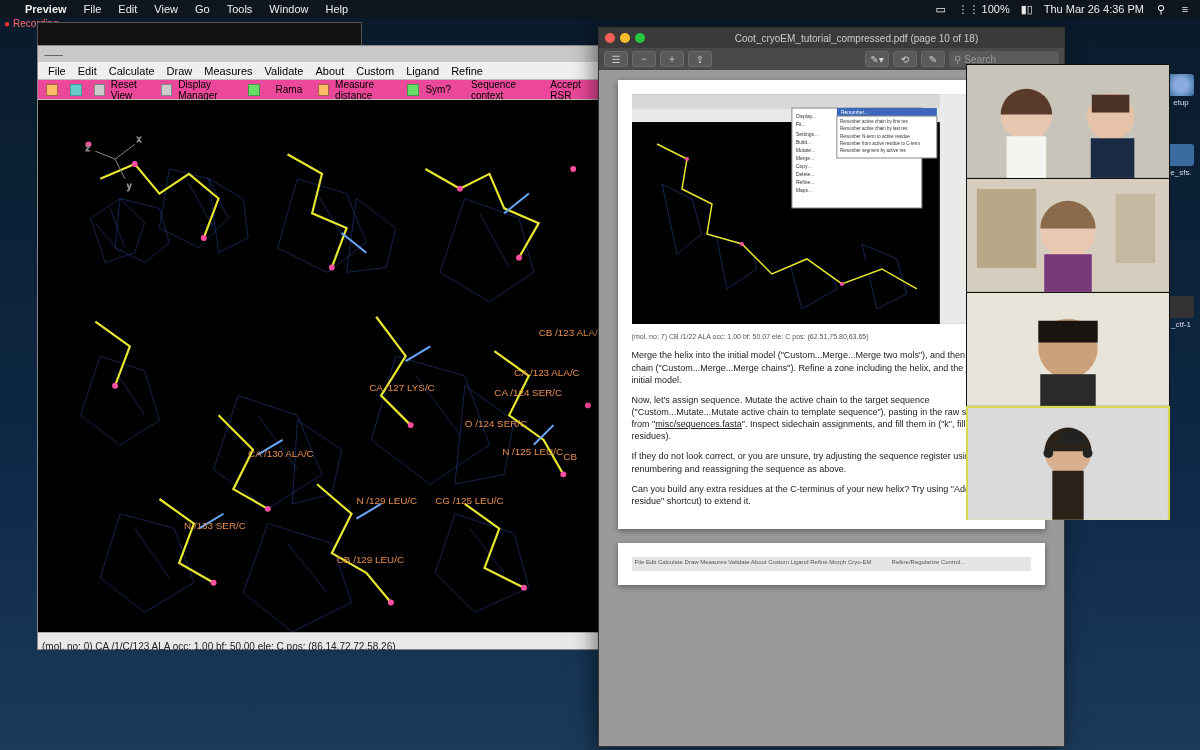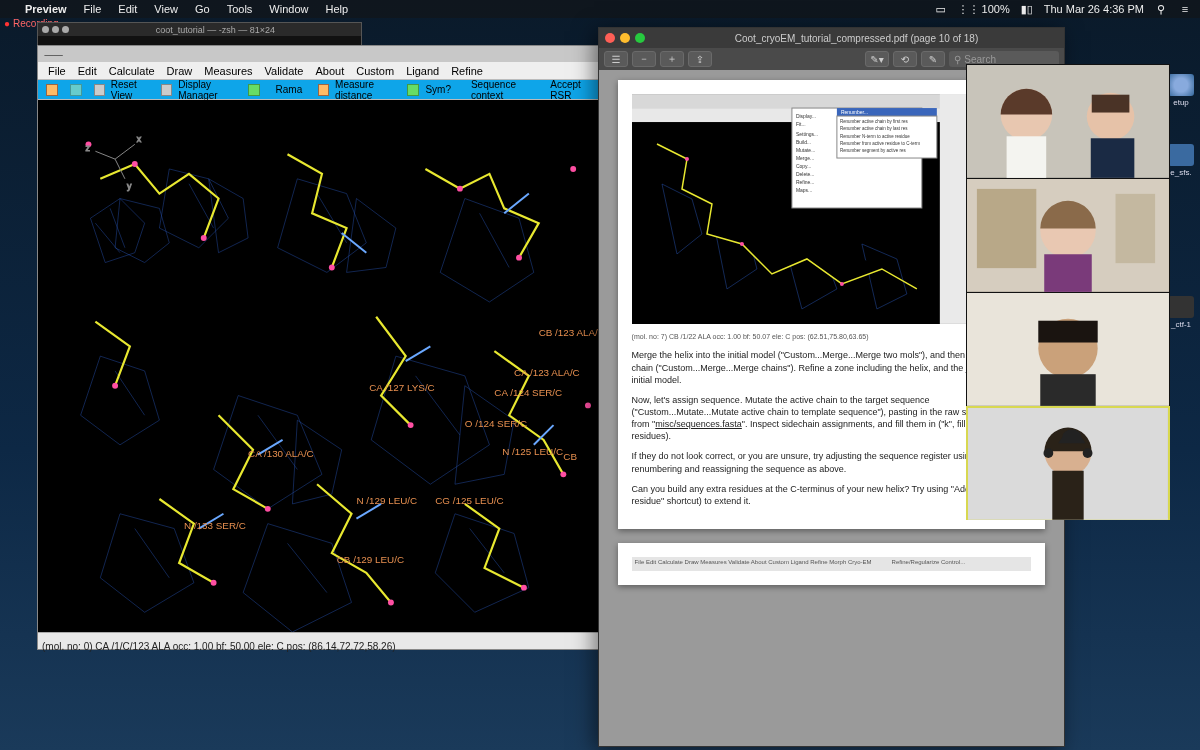--- a/index.html
+++ b/index.html
@@ -21,21 +21,21 @@
 .term .dots span{ display:inline-block; width:7px;height:7px;border-radius:50%; }
 .term .t1{background:#aaa}.term .t2{background:#aaa}.term .t3{background:#aaa}
 .term .body { padding:1px 3px; font-size:9px; color:#ccc; white-space:nowrap;}
 
 
 .coot { position:absolute; top:45px; left:37px; width:566px; height:605px; background:#e8e8e8; border:1px solid #888; display:flex; flex-direction:column; }
 .coot .titlebar { height:16px; background:#c8c8c8; font-size:10px; display:flex; align-items:center; padding-left:6px; color:#444;}
 .coot .titletxt{ margin-left:auto; margin-right:6px;margin-top:24px;}
 .coot .menus { height:18px; background:#efefef; display:flex; gap:4px; padding:0 6px; font-size:11px; align-items:center; border-bottom:1px solid #bbb;}
 .coot .menus span{ padding:1px 4px; }
-.coot .toolbar { height:20px; background:#0ea5e9; display:flex; gap:4px; padding:0 4px; font-size:10px; align-items:center; border-bottom:1px solid #bbb;}
+.coot .toolbar { height:20px; background:#ec4899; display:flex; gap:4px; padding:0 4px; font-size:10px; align-items:center; border-bottom:1px solid #bbb;}
 .coot .toolbar span{ padding:1px 3px; border:1px solid transparent; display:flex; align-items:center; gap:2px;}
 .coot .toolbar .ico{ display:inline-block; width:12px;height:12px; background:#fb6; border:1px solid #964;}
 .coot .toolbar .ico.green{background:#6d6;border-color:#494}
 .coot .toolbar .ico.cyan{background:#6cc;border-color:#499}
 .coot .toolbar .ico.gray{background:#ccc;border-color:#888}
 .viewport { flex:1; background:#000; position:relative; overflow:hidden; }
 .viewport svg { position:absolute; inset:0; width:100%; height:100%; }
 .atomlabel { font-size:10px; fill:#e89050; font-family:Arial; }
 .status { height:14px; background:#e8e8e8; font-size:10px; padding:8px 4px; color:#222; border-top:1px solid #aaa;}
 
@@ -97,24 +97,20 @@
 </div>
 <div class="recording">
     <span>Recording</span>
   </div>
 
 <div class="dicon" style="top:74px"><div class="box" style="background:radial-gradient(circle,#8ad 40%,#369)"></div><span>etup</span></div>
 <div class="dicon" style="top:144px"><div class="box"></div><span>e_sfs.</span></div>
 <div class="dicon" style="top:296px"><div class="box" style="background:#333"></div><span>_ctf-1</span></div>
 
 <div class="term">
-  <div class="titlebar">
-    <span class="dots"><span class="t1"></span> <span class="t2"></span> <span class="t3"></span></span>
-    <span style="margin:0 auto;color:#aaa;font-size:9px">coot_tutorial — -zsh — 81×24</span>
-  </div>
 </div>
 
 <div class="coot">
   <div class="titlebar">
     <span style="margin-right:auto">⸺</span>
     <span class="titletxt">Coot 0.9-pre EL(ccp</span>
   </div>
   <div class="menus">
     <span>File</span>
     <span>Edit</span>

